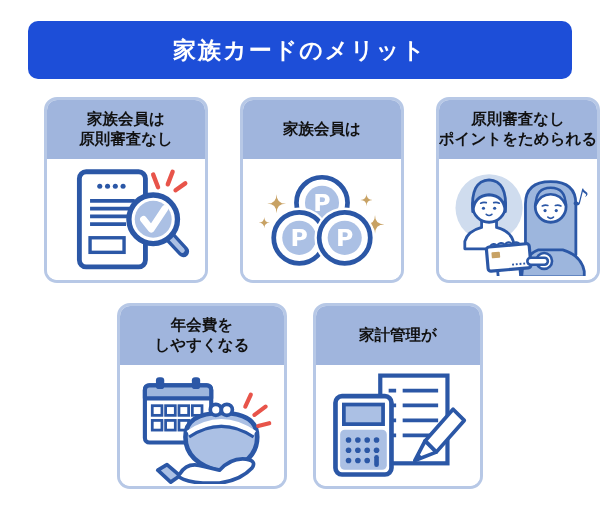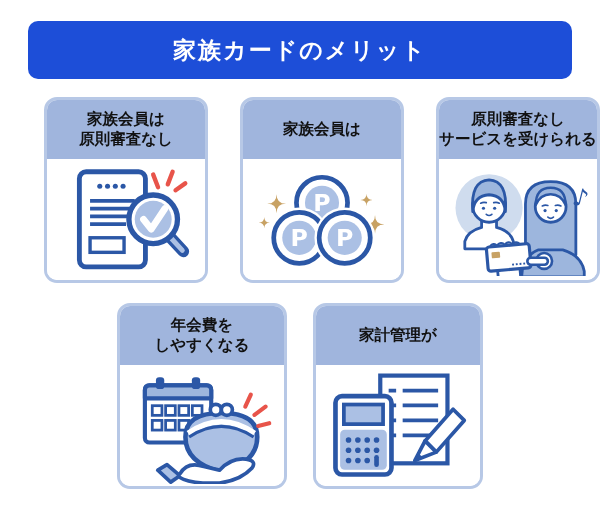--- a/index.html
+++ b/index.html
@@ -118,21 +118,21 @@
             <circle cx="99" cy="78" r="18" fill="#abc0e4"></circle>
             <text x="99" y="87" text-anchor="middle" font-size="25" font-weight="bold" fill="#ffffff" font-family="DejaVu Sans, sans-serif">P</text>
           </g>
         </svg>
       </div>
     </div>
 
     <div class="card">
       <div class="card-header">
         <span>原則審査なし</span>
-        <span>サービスを受けられる</span>
+        <span>ポイントをためられる</span>
       </div>
       <div class="card-body">
         <svg width="140" viewBox="0 0 150 122">
           <circle cx="44" cy="48" r="36" fill="#cfdcee"></circle>
 
           <g>
             <path d="M36,61 L36,69 Q21,73 18,84 L18,92 L70,92 L70,84 Q67,73 52,69 L52,61" fill="#ffffff" stroke="#2b57a6" stroke-width="3" stroke-linejoin="round"></path>
             <circle cx="44" cy="46" r="17.5" fill="#ffffff" stroke="#2b57a6" stroke-width="3"></circle>
             <path d="M26.5,52 Q24,19 44,18 Q64,19 61.5,52 Q60,35 44,34 Q28,35 26.5,52 Z" fill="#9db6dd" stroke="#2b57a6" stroke-width="3" stroke-linejoin="round"></path>
             <path d="M35,43 q3,-1.5 6,-0.5 M49,42.5 q3,-1 6,0.5" fill="none" stroke="#2b57a6" stroke-width="1.8" stroke-linecap="round"></path>

